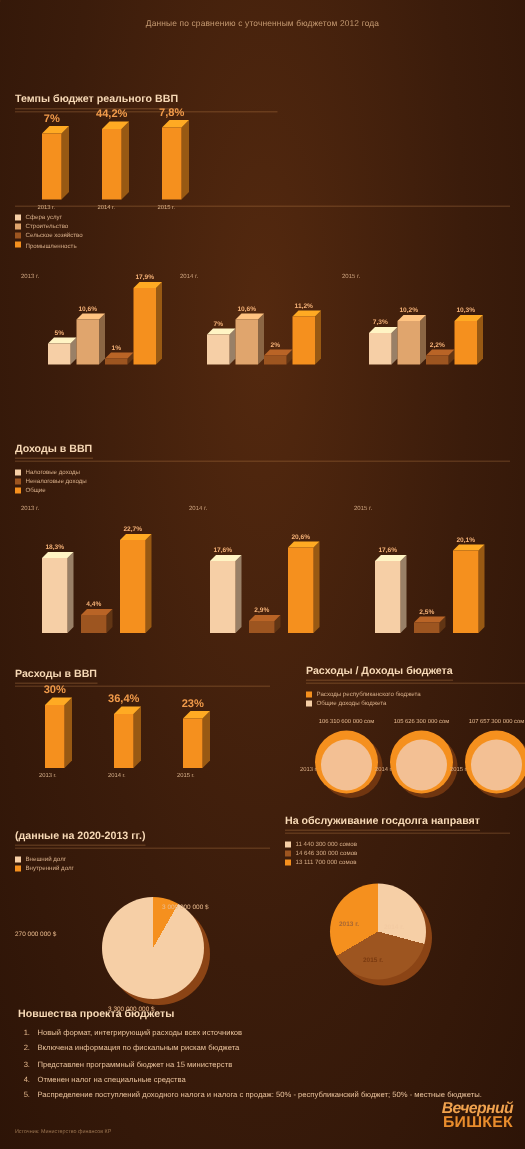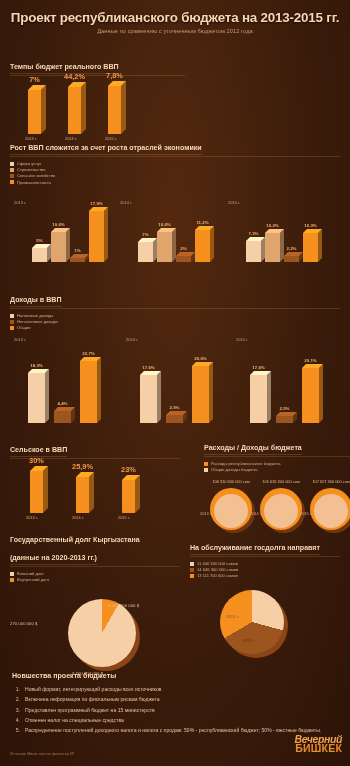--- a/index.html
+++ b/index.html
@@ -94,21 +94,20 @@
   .logo { position:absolute; right:8px; bottom:12px; text-align:right; line-height:0.92; }
   .logo .l1 { font-size:10.5px; font-weight:bold; color:#f0a24e; font-style:italic; letter-spacing:-0.4px;}
   .logo .l2 { font-size:10.5px; font-weight:bold; color:#e98c2c; letter-spacing:0.2px; }
 </style>
 </head>
 <body>
 
 <div class="poster">
 
   <div class="hdr">
-    <h1>Проект республиканского бюджета на 2013-2015 гг.</h1>
     <div class="sub">Данные по сравнению с уточненным бюджетом 2012 года</div>
   </div>
 
   <div class="sec" style="left:10px; top:55px; width:180px;">
     <div class="sec-title">Темпы бюджет реального ВВП</div>
     <div class="title-rule" style="width:175px;"></div>
     <div class="bars" id="chart-gdp-growth" style="height:62px; margin-top:4px; position:relative;">
         <div class="bar3d" style="left: 18px; width: 13px; height: 44px; bottom: 8px;">
           <div class="bar-side" style="left:13px;width:5px;background:rgb(152,89,19)"></div>
           <div class="bar-top" style="bottom:44px;height:5px;background:rgb(255,170,35)"></div>
@@ -127,21 +126,20 @@
           <div class="bar-side" style="left:13px;width:5px;background:rgb(152,89,19)"></div>
           <div class="bar-top" style="bottom:48px;height:5px;background:rgb(255,170,35)"></div>
           <div class="bar-face" style="height:48px;background:#f5901e"></div>
           <div class="bar-val big" style="bottom:54px;">7,8%</div>
         </div>
         <div class="yr-label" style="left: 95px; bottom: 1px;">2015 г.</div>
       </div>
   </div>
 
   <div class="sec" style="left:10px; top:136px; width:334px;">
-    <div class="sec-title">Рост ВВП сложится за счет роста отраслей экономики</div>
     <div class="title-rule" style="width:330px;"></div>
     <div class="legend" id="legend-gdp-sectors">
         <div class="lg-item">
           <span class="lg-sw" style="background:#f6cfa6"></span>
           <span class="lg-tx">Сфера услуг</span>
         </div>
         <div class="lg-item">
           <span class="lg-sw" style="background:#e0a56d"></span>
           <span class="lg-tx">Строительство</span>
         </div>
@@ -305,35 +303,35 @@
         <div class="bar3d" style="left: 292px; width: 17px; height: 55px; bottom: 8px;">
           <div class="bar-side" style="left:17px;width:4px;background:rgb(152,89,19)"></div>
           <div class="bar-top" style="bottom:55px;height:4px;background:rgb(255,170,35)"></div>
           <div class="bar-face" style="height:55px;background:#f5901e"></div>
           <div class="bar-val" style="bottom:60px;">20,1%</div>
         </div>
       </div>
   </div>
 
   <div class="sec" style="left:10px; top:438px; width:175px;">
-    <div class="sec-title">Сельское в ВВП</div>
+    <div class="sec-title">Расходы в ВВП</div>
     <div class="title-rule" style="width:170px;"></div>
     <div class="bars" id="chart-expenses" style="height:57px; margin-top:5px; position:relative;">
         <div class="bar3d" style="left: 20px; width: 13px; height: 42px; bottom: 8px;">
           <div class="bar-side" style="left:13px;width:5px;background:rgb(152,89,19)"></div>
           <div class="bar-top" style="bottom:42px;height:5px;background:rgb(255,170,35)"></div>
           <div class="bar-face" style="height:42px;background:#f5901e"></div>
           <div class="bar-val big" style="bottom:48px;">30%</div>
         </div>
         <div class="yr-label" style="left: 16px; bottom: 1px;">2013 г.</div>
         <div class="bar3d" style="left: 66px; width: 13px; height: 36px; bottom: 8px;">
           <div class="bar-side" style="left:13px;width:5px;background:rgb(152,89,19)"></div>
           <div class="bar-top" style="bottom:36px;height:5px;background:rgb(255,170,35)"></div>
           <div class="bar-face" style="height:36px;background:#f5901e"></div>
-          <div class="bar-val big" style="bottom:42px;">25,9%</div>
+          <div class="bar-val big" style="bottom:42px;">36,4%</div>
         </div>
         <div class="yr-label" style="left: 62px; bottom: 1px;">2014 г.</div>
         <div class="bar3d" style="left: 112px; width: 13px; height: 33px; bottom: 8px;">
           <div class="bar-side" style="left:13px;width:5px;background:rgb(152,89,19)"></div>
           <div class="bar-top" style="bottom:33px;height:5px;background:rgb(255,170,35)"></div>
           <div class="bar-face" style="height:33px;background:#f5901e"></div>
           <div class="bar-val big" style="bottom:39px;">23%</div>
         </div>
         <div class="yr-label" style="left: 108px; bottom: 1px;">2015 г.</div>
       </div>
@@ -371,21 +369,21 @@
           <div class="shadow" style="left:3px;top:3px;width:42px;height:42px;"></div>
           <div class="ring" style="left:0;top:0;width:42px;height:42px;background:#f5901e;"></div>
           <div class="hole" style="left:4px;top:6px;width:34px;height:34px;"></div>
           <div class="donut-cap" style="top:-9px;">107 657 300 000 сом</div>
           <div class="donut-yr" style="left:-10px;top:23px;">2015 г.</div>
         </div>
       </div>
   </div>
 
   <div class="sec" style="left:10px; top:528px; width:175px;">
-    <div class="sec-title" style="border:none;">Государственный долг Кыргызстана</div><br>
+    <br>
     <div class="sec-title">(данные на 2020-2013 гг.)</div>
     <div class="title-rule" style="width:170px;"></div>
     <div class="legend" id="legend-state-debt">
         <div class="lg-item">
           <span class="lg-sw" style="background:#f6cfa6"></span>
           <span class="lg-tx">Внешний долг</span>
         </div>
         <div class="lg-item">
           <span class="lg-sw" style="background:#f5901e"></span>
           <span class="lg-tx">Внутренний долг</span>

